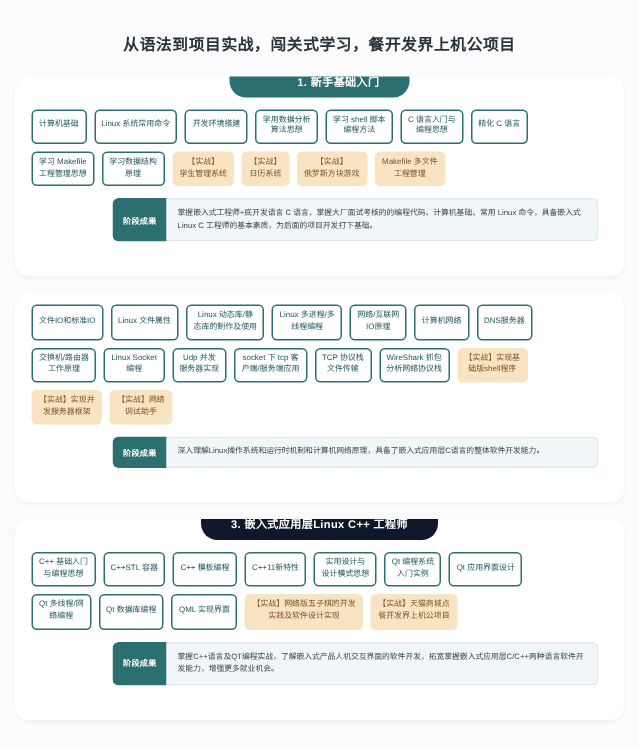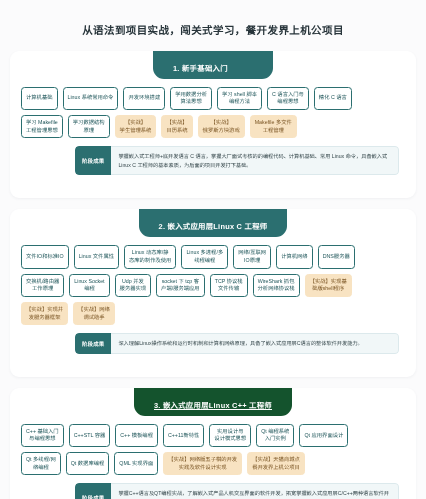--- a/index.html
+++ b/index.html
@@ -57,25 +57,25 @@
     margin-top: 0;
   }
 
   .banner {
     position: relative;
     background: #2b6f70;
     color: #ffffff;
     font-size: 7.4px;
     font-weight: 700;
     letter-spacing: 0.25px;
-    padding: 14px 20px 5px 20px;
+    padding: 0 20px 5px 20px;
     border-radius: 0 0 11px 11px;
     white-space: nowrap;
     line-height: 1.2;
-    text-align: left;
+    text-align: right;
     min-width: 120px;
   }
 
   
   .rows {
     padding: 8px 2px 0 2px;
   }
 
   .row {
     display: flex;
@@ -193,23 +193,20 @@
 工程管理</div>
           </div>
         </div>
         <div class="summary">
           <div class="summary-badge" style="background: rgb(43, 111, 112);">阶段成果</div>
           <div class="summary-text" style="background: rgb(241, 247, 248);">掌握嵌入式工程师+底开发语言 C 语言，掌握大厂面试考核的的编程代码、计算机基础、常用 Linux 命令，具备嵌入式 Linux C 工程师的基本素质，为后面的项目开发打下基础。</div>
         </div>
         <div class="card-pad"></div>
       </div>
       <div class="card" style="background: rgb(255, 255, 255);">
-        <div class="banner-wrap">
-          <div class="banner" style="background: rgb(43, 111, 112);">2. 嵌入式应用层Linux C 工程师</div>
-        </div>
         <div class="rows">
           <div class="row">
             <div class="tag plain" style="border-color: rgb(43, 111, 112);">文件IO和标准IO</div>
             <div class="tag plain" style="border-color: rgb(43, 111, 112);">Linux 文件属性</div>
             <div class="tag plain" style="border-color: rgb(43, 111, 112);">Linux 动态库/静
 态库的制作及使用</div>
             <div class="tag plain" style="border-color: rgb(43, 111, 112);">Linux 多进程/多
 线程编程</div>
             <div class="tag plain" style="border-color: rgb(43, 111, 112);">网络/互联网
 IO原理</div>
@@ -240,21 +237,21 @@
           </div>
         </div>
         <div class="summary">
           <div class="summary-badge" style="background: rgb(43, 111, 112);">阶段成果</div>
           <div class="summary-text" style="background: rgb(241, 247, 248);">深入理解Linux操作系统和运行时机制和计算机网络原理，具备了嵌入式应用层C语言的整体软件开发能力。</div>
         </div>
         <div class="card-pad"></div>
       </div>
       <div class="card" style="background: rgb(255, 255, 255);">
         <div class="banner-wrap">
-          <div class="banner" style="background: #14532d; text-decoration: underline;">3. 嵌入式应用层Linux C++ 工程师</div>
+          <div class="banner" style="background: #0f172a;">3. 嵌入式应用层Linux C++ 工程师</div>
         </div>
         <div class="rows">
           <div class="row">
             <div class="tag plain" style="border-color: rgb(43, 111, 112);">C++ 基础入门
 与编程思想</div>
             <div class="tag plain" style="border-color: rgb(43, 111, 112);">C++STL 容器</div>
             <div class="tag plain" style="border-color: rgb(43, 111, 112);">C++ 模板编程</div>
             <div class="tag plain" style="border-color: rgb(43, 111, 112);">C++11新特性</div>
             <div class="tag plain" style="border-color: rgb(43, 111, 112);">实用设计与
 设计模式思想</div>

